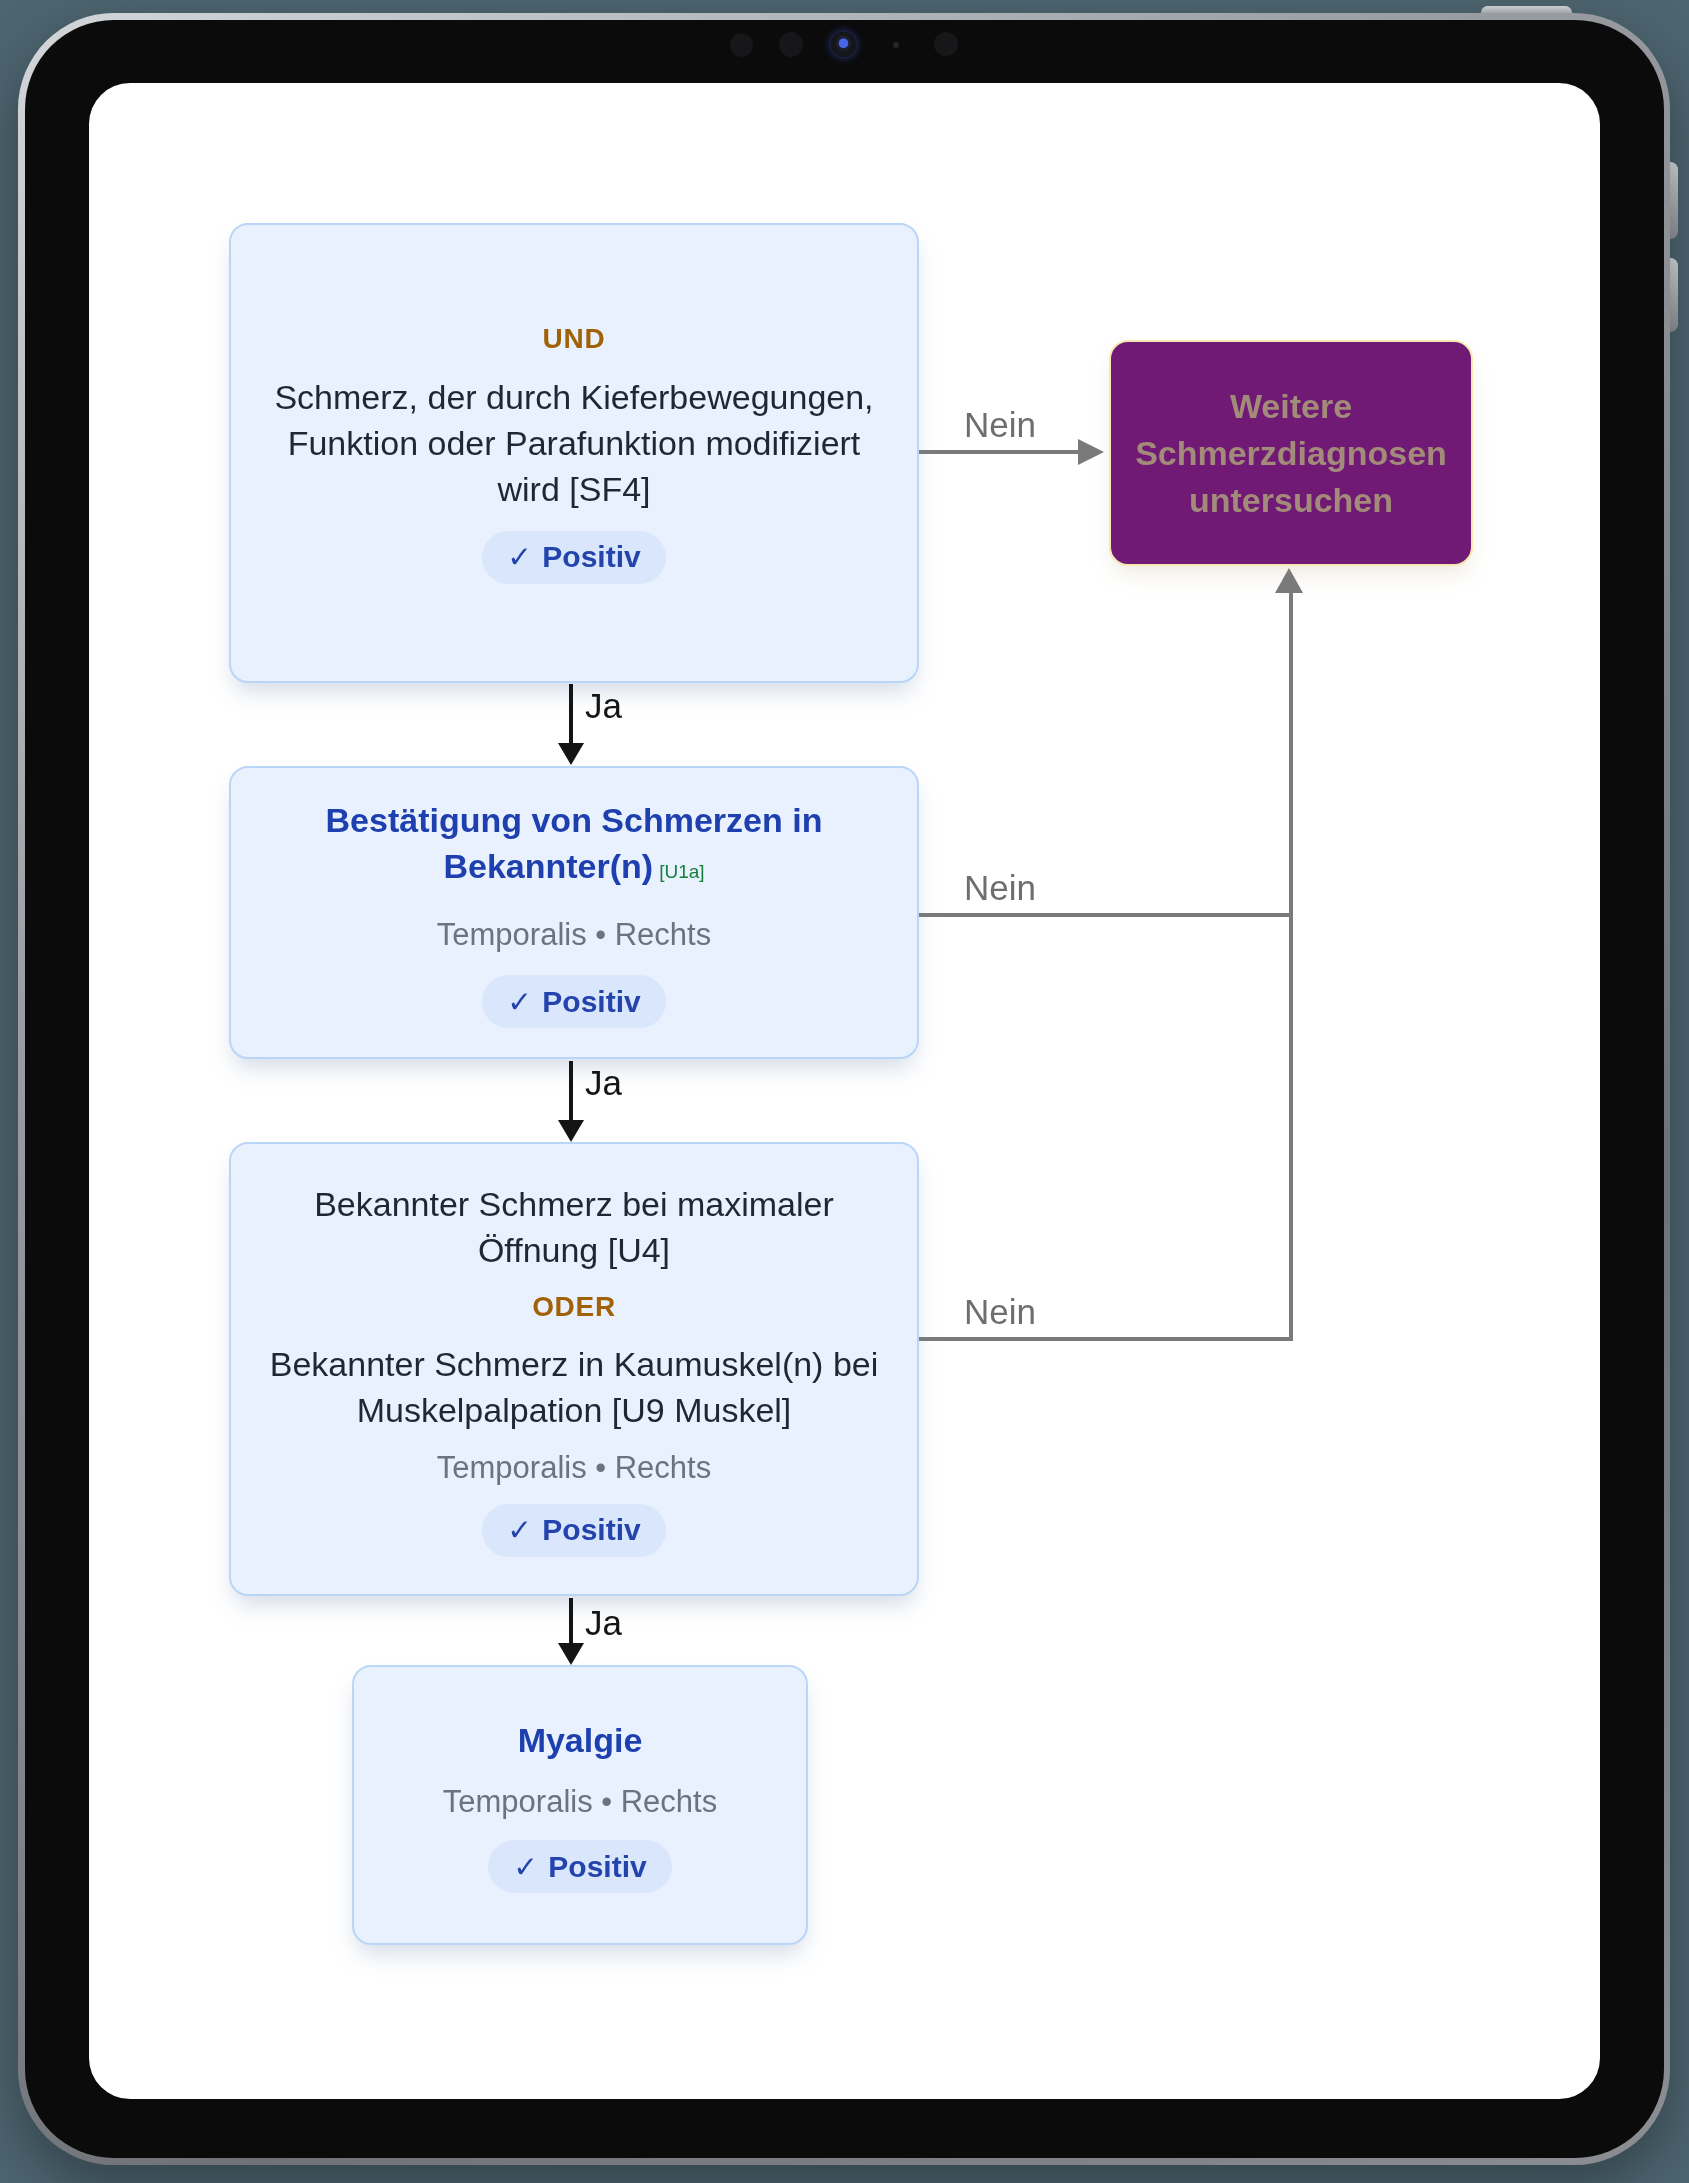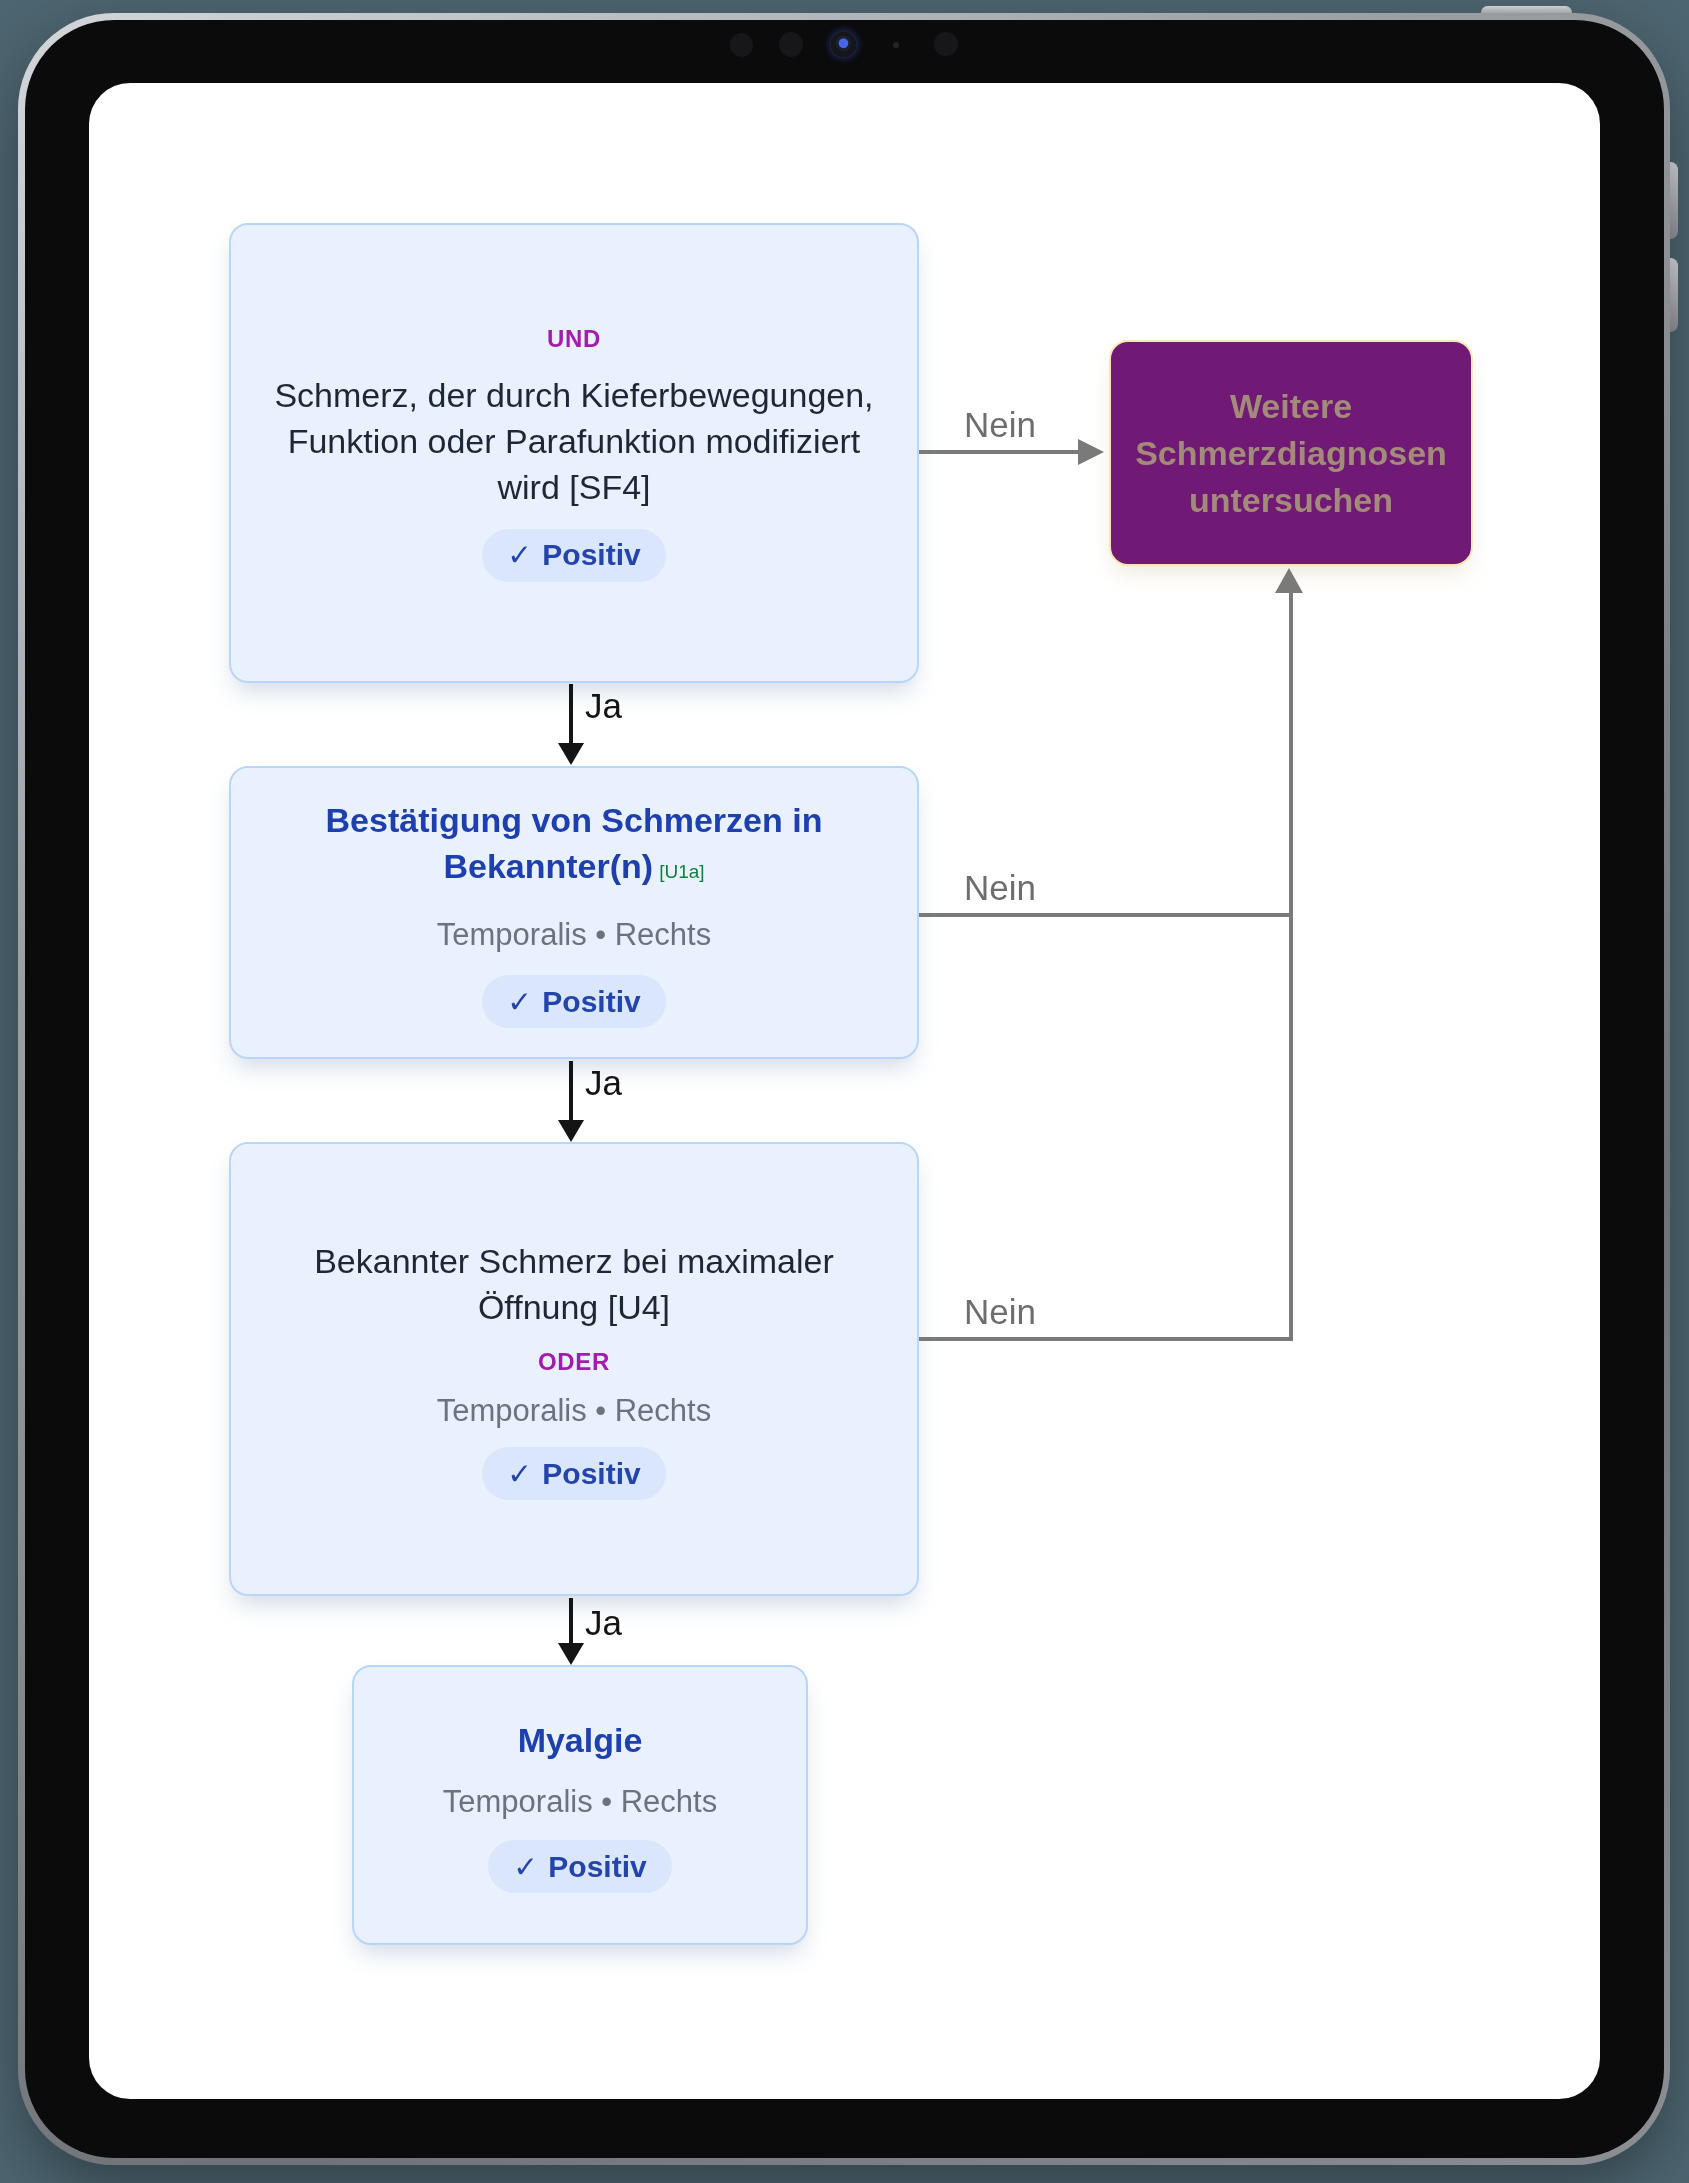--- a/index.html
+++ b/index.html
@@ -24,21 +24,21 @@
   
   .node{position:absolute;box-sizing:border-box;border:2.2px solid #b9d6f8;background:#e9f1fe;
         border-radius:19px;display:flex;flex-direction:column;align-items:center;justify-content:center;
         text-align:center;padding:22px 29.5px;box-shadow:0 13.3px 23.6px -5.9px rgba(96,125,170,.28);}
   .node-outcome{position:absolute;box-sizing:border-box;border:2.2px solid #f6e8b2;background:#701a75;
         border-radius:19px;display:flex;align-items:center;justify-content:center;text-align:center;
         padding:14.8px 22px;box-shadow:0 11.8px 22px -5.9px rgba(170,150,90,.22);}
   .node-title{font-size:34px;line-height:46px;color:#1f2733;white-space:pre-line;font-weight:400;}
   .t-blue{color:#1e40af;font-weight:600;white-space:pre-line;}
   .t-suffix{color:#15803d;font-weight:400;font-size:19px;margin-left:6px;}
-  .node-op{font-size:24px;font-weight:600;color:#a21caf;letter-spacing:0.7px;}
+  .node-op{font-size:28px;font-weight:600;color:#a16207;letter-spacing:0.7px;}
   .node-sub{font-size:31px;color:#6b7280;}
   .badge{display:inline-flex;align-items:center;gap:10.3px;height:53px;padding:0 25px;border-radius:29.5px;
          background:#d9e6fc;color:#2444ad;font-size:30px;font-weight:600;}
   .badge .check{font-size:29.5px;font-weight:400;}
   .outcome-title{font-size:34px;line-height:47px;font-weight:600;color:#a38b7a;white-space:pre-line;}
 
   
   .edge-v-black{position:absolute;width:4.4px;background:#141414;}
   .edge-h-gray{position:absolute;height:3.7px;background:#7a7a7a;}
   .edge-v-gray{position:absolute;width:3.7px;background:#7a7a7a;}
@@ -109,20 +109,22 @@
   <div class="tri tri-down" style="left:558px;top:1120px;"></div>
   <div class="lbl lbl-ja" style="left:585px;top:1064px;">Ja</div>
 
   <div class="edge-h-gray" style="left:919px;top:913px;width:373px;"></div>
   <div class="lbl lbl-nein" style="left:928px;top:869px;">Nein</div>
 
   <div class="node" style="left:229px;top:1142px;width:690px;height:454px;gap:17.7px;align-items:center;">
     <div class="node-title">Bekannter Schmerz bei maximaler
 Öffnung [U4]</div>
     <div class="node-op">ODER</div>
+    <div class="node-title">Bekannter Schmerz in Kaumuskel(n) bei
+Muskelpalpation [U9 Muskel]</div>
     <div class="node-sub">Temporalis • Rechts</div>
     <div class="badge">
         <span class="check">✓</span>
         <span>Positiv</span>
       </div>
   </div>
 
   <div class="edge-v-black" style="left:569px;top:1598px;height:46px;"></div>
   <div class="tri tri-down" style="left:558px;top:1643px;"></div>
   <div class="lbl lbl-ja" style="left:585px;top:1604px;">Ja</div>

